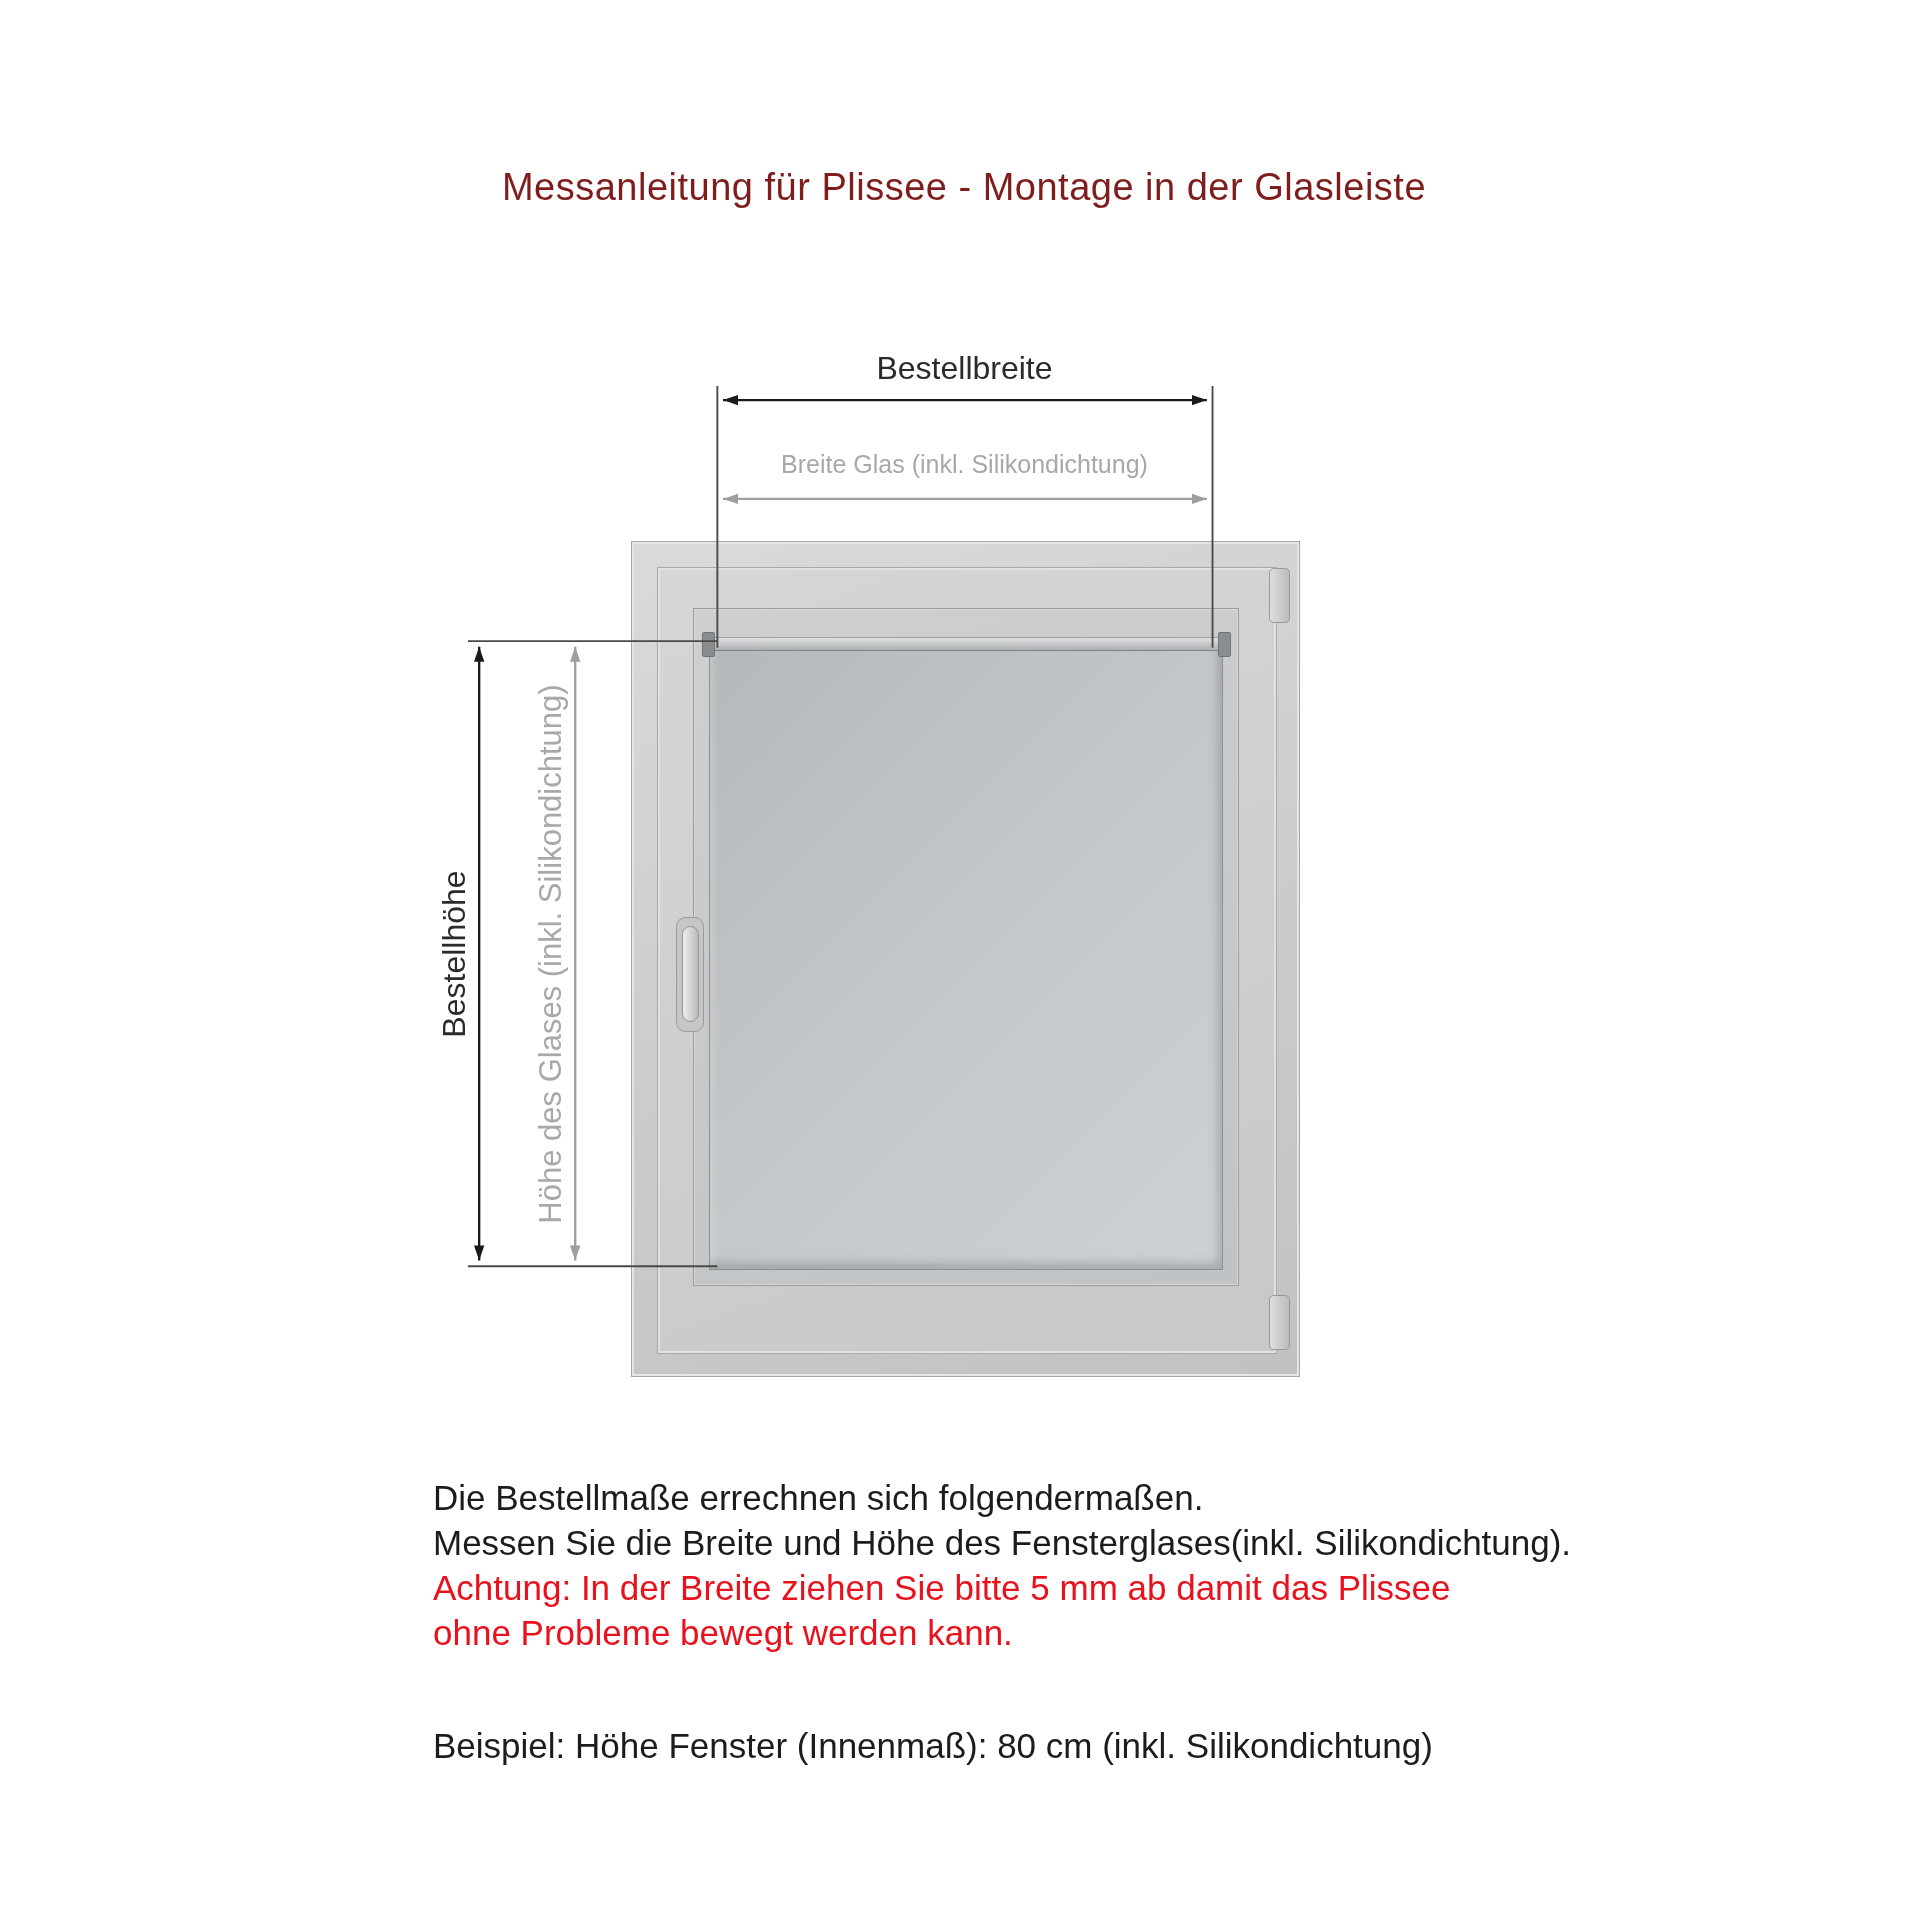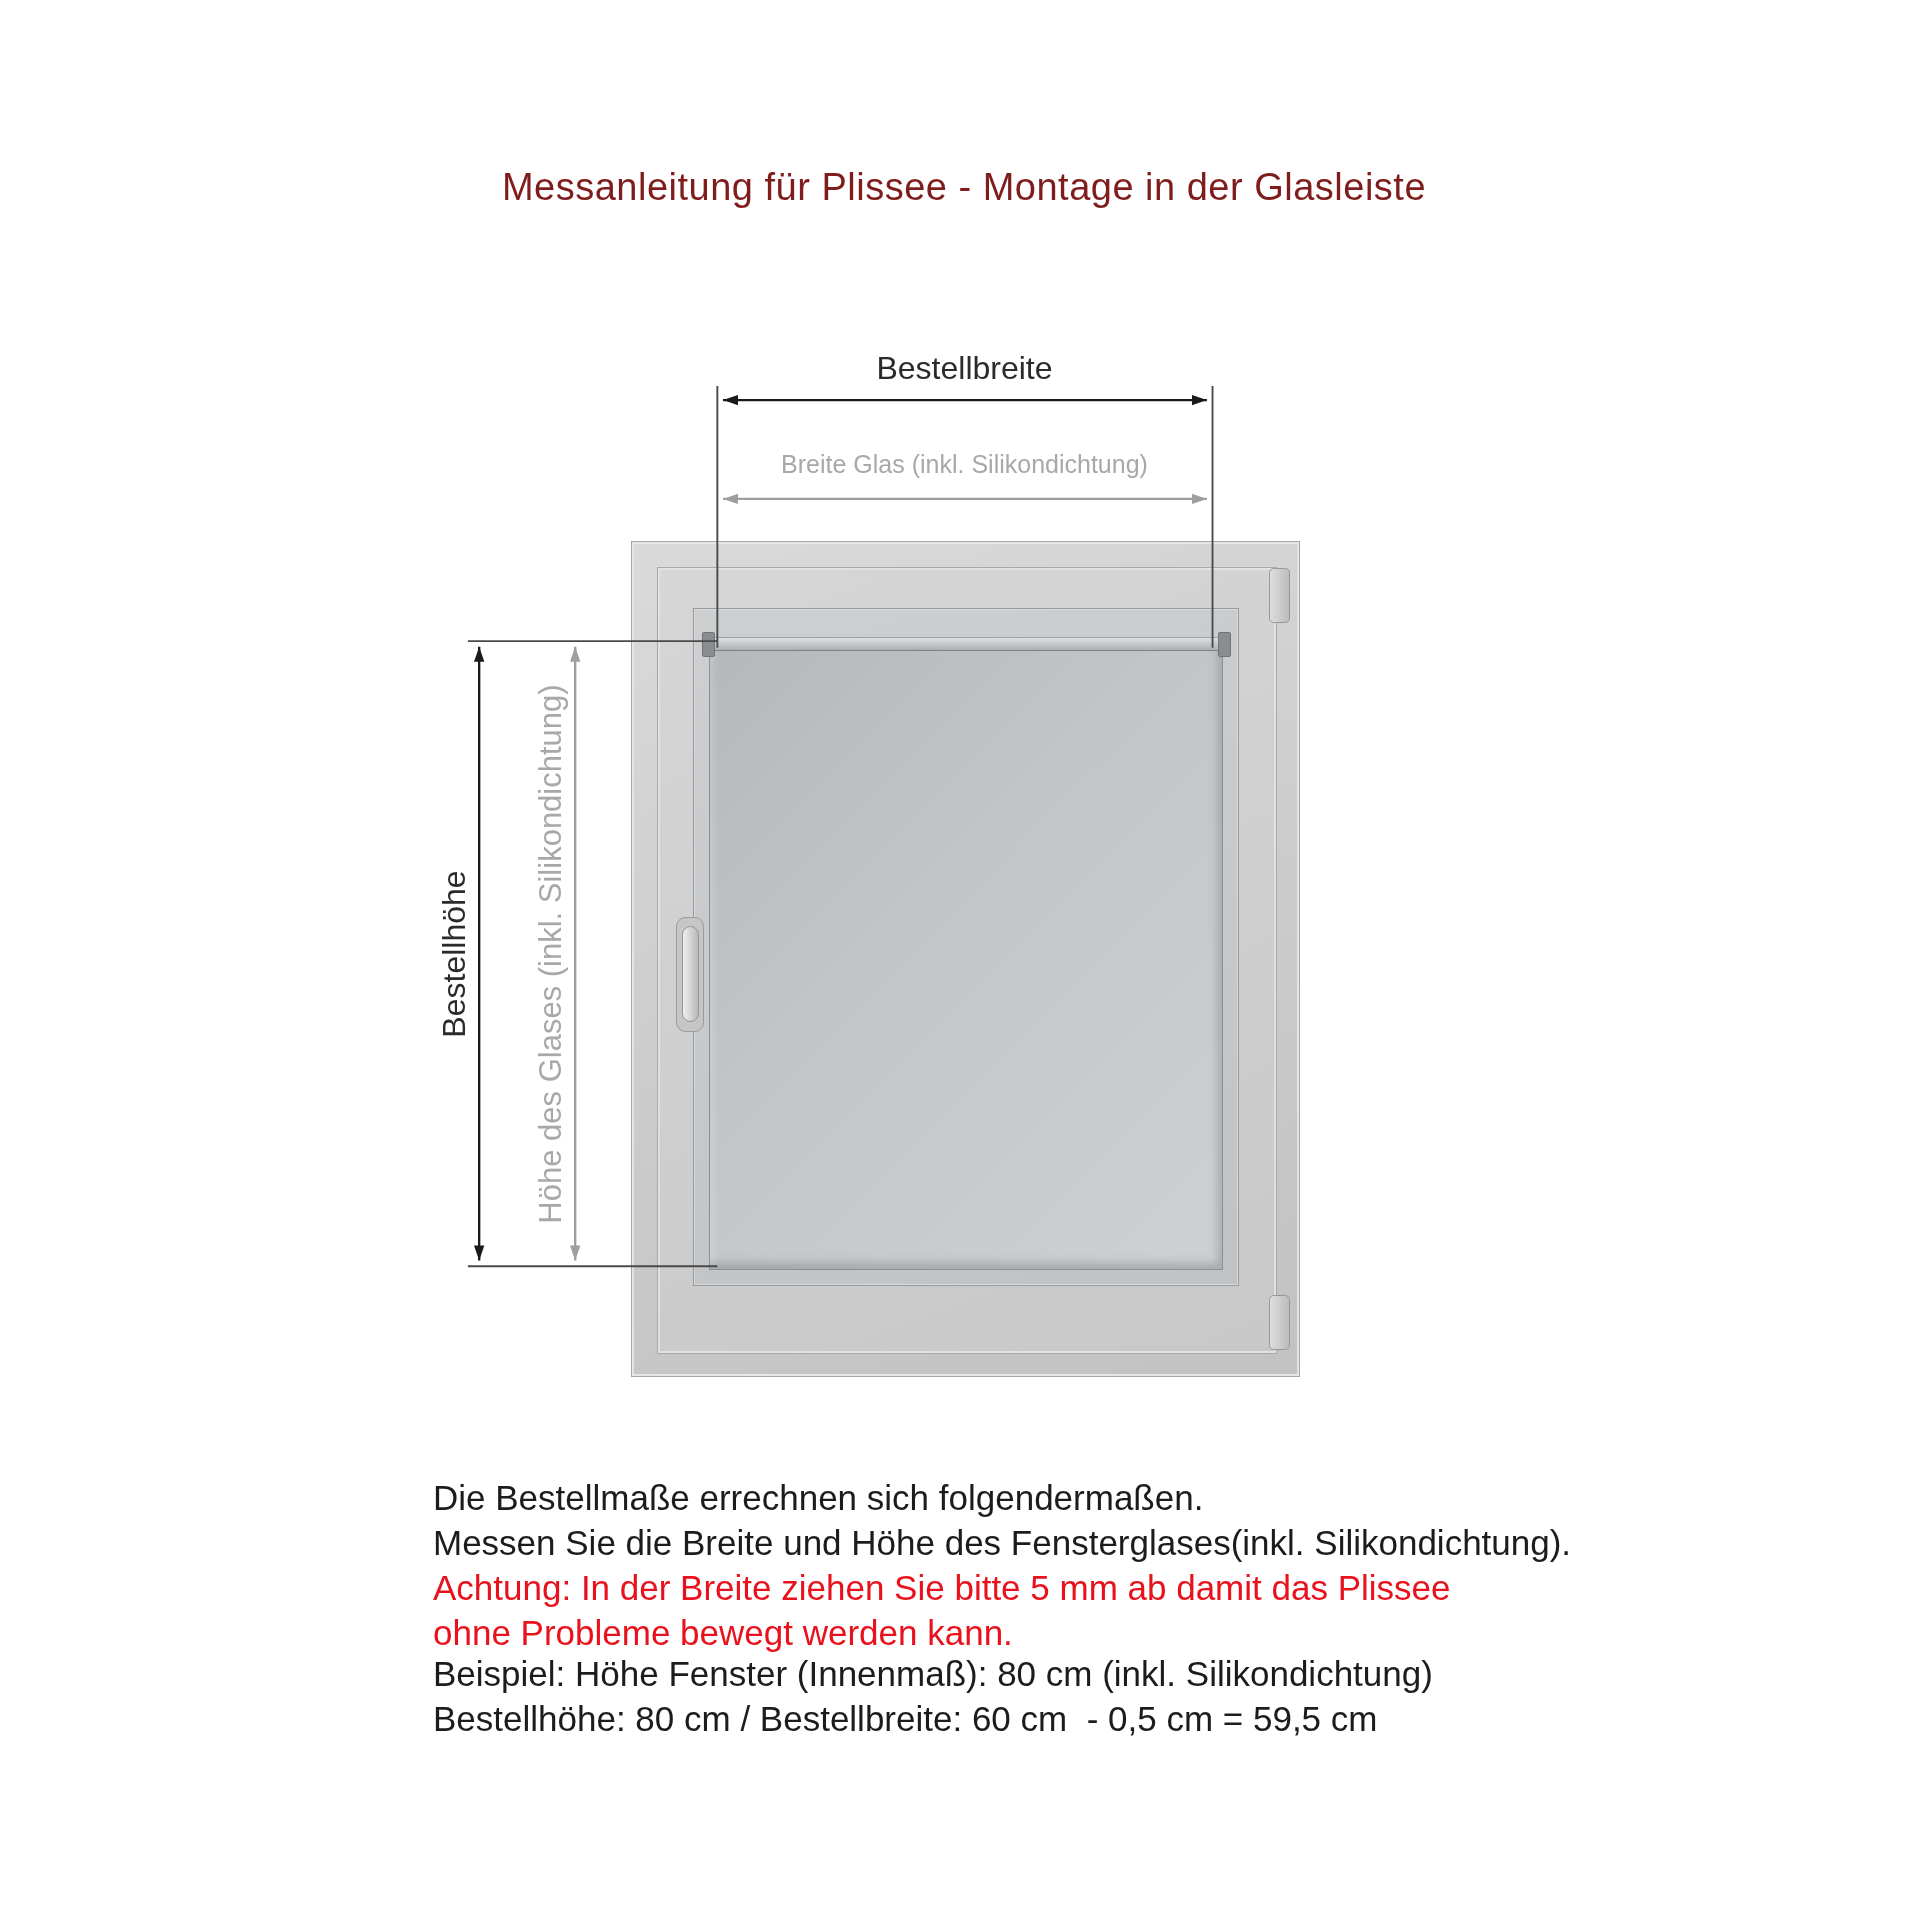--- a/index.html
+++ b/index.html
@@ -92,21 +92,21 @@
     transform: rotate(-90deg);
   }
   .glass-height-label {
     left: 250px; top: 935px; width: 603px; height: 38px;
     transform: rotate(-90deg); font-size: 31px;
   }
 
   
   .text-block { left: 433px; width: 1281px; }
   .text-block-a { top: 1429px; margin-top: 46px; }
-  .text-block-b { top: 1651px; }
+  .text-block-b { top: 1723px; }
   .text-line { font-size: 35px; line-height: 45px; color: #1c1c1c; white-space: pre; }
   .warning { color: var(--warning-color, #e8111c); }
   .indented { padding-left: 138px; }
 </style>
 </head>
 <body>
 
 <div class="abs page-title">Messanleitung für Plissee - Montage in der Glasleiste</div>
 
 <div class="abs window-outer">
@@ -150,15 +150,14 @@
 
 <div class="abs text-block text-block-a">
   <div class="text-line">Die Bestellmaße errechnen sich folgendermaßen.</div>
   <div class="text-line">Messen Sie die Breite und Höhe des Fensterglases(inkl. Silikondichtung).</div>
   <div class="text-line warning">Achtung: In der Breite ziehen Sie bitte 5 mm ab damit das Plissee</div>
   <div class="text-line warning">ohne Probleme bewegt werden kann.</div>
 </div>
 
 <div class="abs text-block text-block-b">
   <div class="text-line">Beispiel: Höhe Fenster (Innenmaß): 80 cm (inkl. Silikondichtung)</div>
-  <div class="text-line">Bestellhöhe: 80 cm / Bestellbreite: 60 cm  - 0,5 cm = 59,5 cm</div>
 </div>
 
 
 </body></html>

